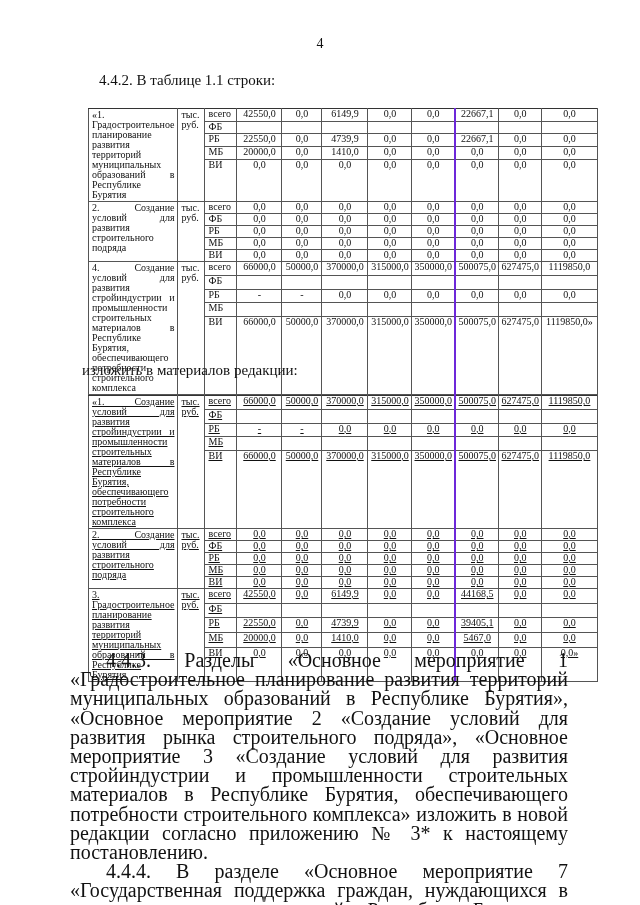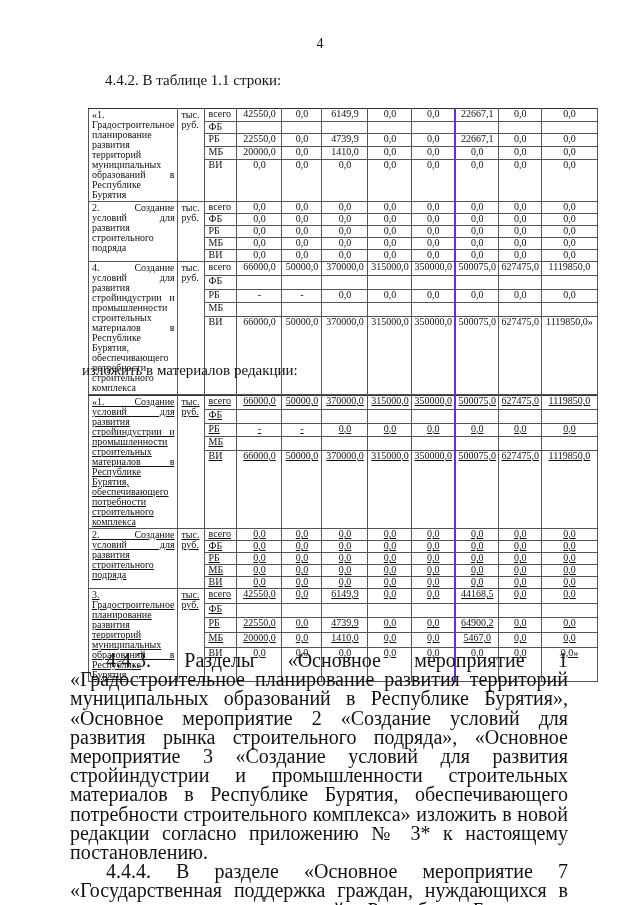--- a/index.html
+++ b/index.html
@@ -1,19 +1,19 @@
 <!DOCTYPE html>
 <html><head>
 <meta charset="utf-8">
 <style>
   html, body { margin:0; padding:0; background:#ffffff; }
   body { width:640px; height:905px; position:relative; overflow:hidden;
          font-family:"Liberation Serif","DejaVu Serif",serif; color:#111; }
   .page-num { position:absolute; left:0; width:640px; top:36px; text-align:center; font-size:14px; }
-  .heading { position:absolute; left:105px; top:72px; font-size:15px; }
+  .heading { position:absolute; left:99px; top:72px; font-size:15px; }
   .heading2 { position:absolute; left:82px; top:362px; font-size:15px; }
   table.dt { position:absolute; left:88px; border-collapse:collapse; table-layout:fixed;
              font-size:10px; line-height:10px; }
   table.dt td { border:1px solid #555; padding:0 2px; vertical-align:top; white-space:nowrap; overflow:hidden; }
   table.dt td.desc { white-space:normal; text-align:justify; line-height:10px; padding:1px 3px; }
   table.dt td.unit { white-space:normal; line-height:10px; padding:1px 3px; }
   table.dt td.src { padding-left:3px; }
   table.dt td.num { text-align:center; }
   table.dt td.thick-l { border-left:2px solid #6d28d9; }
   table.dt tr.grp-first td { border-top:1.5px solid #333; }
@@ -370,21 +370,21 @@
         <td class="num"></td>
         <td class="num"></td>
       </tr>
       <tr style="height: 12px;">
         <td class="src">РБ</td>
         <td class="num">22550,0</td>
         <td class="num">0,0</td>
         <td class="num">4739,9</td>
         <td class="num">0,0</td>
         <td class="num">0,0</td>
-        <td class="num thick-l">64900,2</td>
+        <td class="num thick-l">39405,1</td>
         <td class="num">0,0</td>
         <td class="num">0,0</td>
       </tr>
       <tr style="height: 12px;">
         <td class="src">МБ</td>
         <td class="num">20000,0</td>
         <td class="num">0,0</td>
         <td class="num">1410,0</td>
         <td class="num">0,0</td>
         <td class="num">0,0</td>

